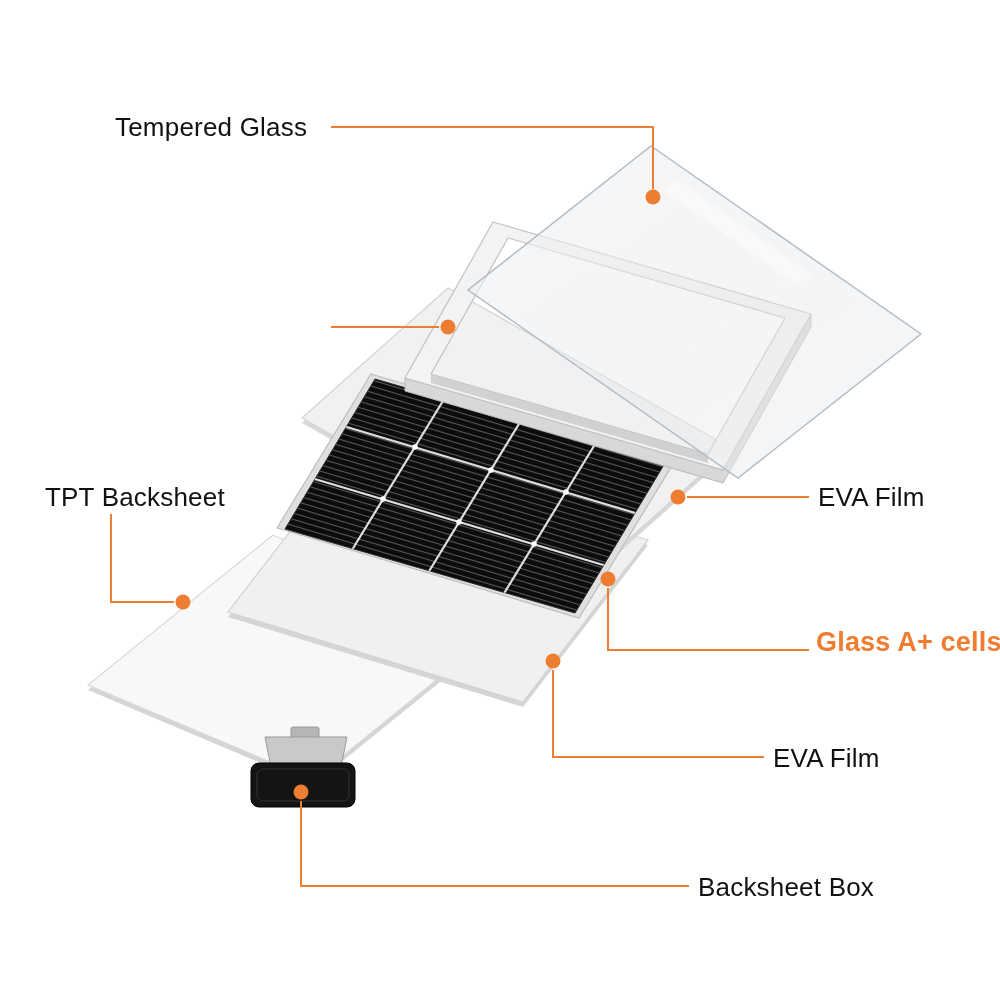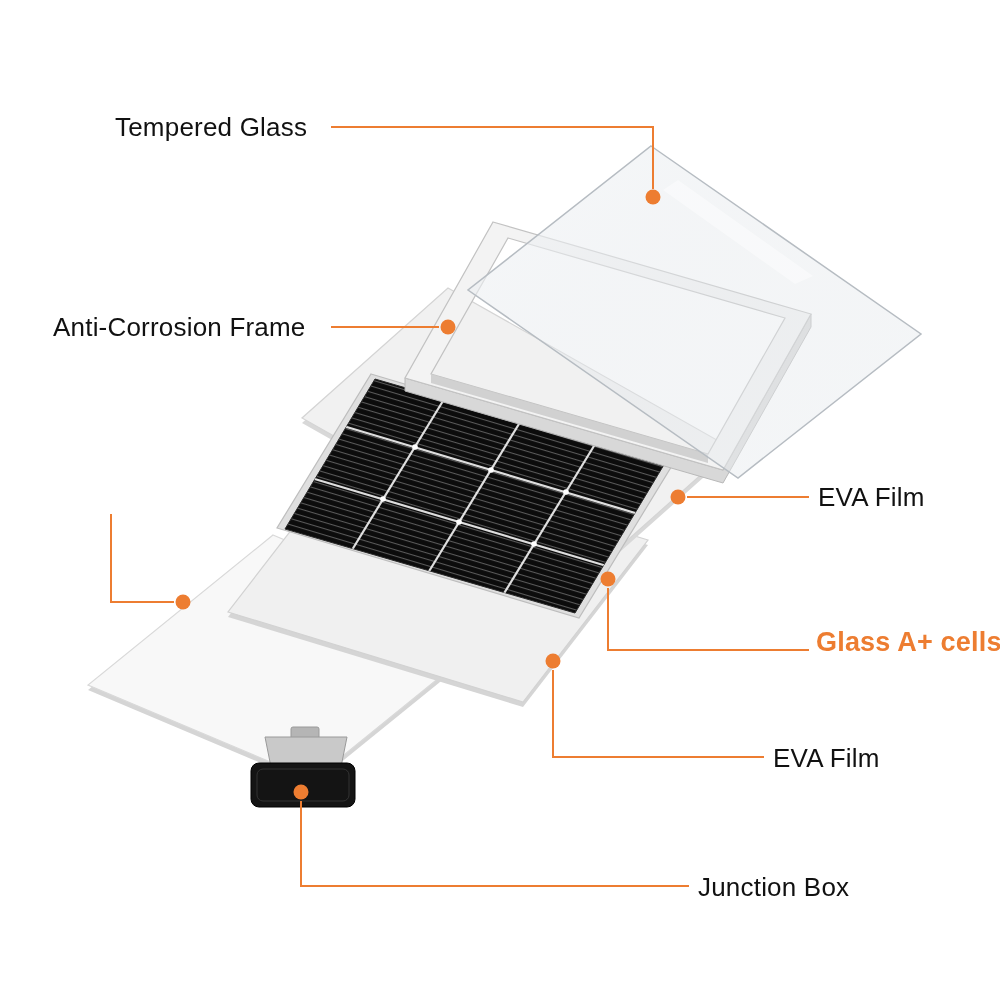--- a/index.html
+++ b/index.html
@@ -97,18 +97,18 @@
       <circle cx="425" cy="327" r="7.5"></circle>
       <circle cx="160" cy="602" r="7.5"></circle>
       <circle cx="655" cy="497" r="7.5"></circle>
       <circle cx="585" cy="579" r="7.5"></circle>
       <circle cx="530" cy="661" r="7.5"></circle>
       <circle cx="278" cy="792" r="7.5"></circle>
     </g>
   </svg>
 
   <div class="lbl" style="left:92px;top:111px;">Tempered Glass</div>
-  <div class="lbl" style="left:30px;top:311px;">Anti-Corrosion Frame</div>
+  <div class="lbl" style="left:22px;top:481px;">TPT Backsheet</div>
   <div class="lbl" style="left:795px;top:481px;">EVA Film</div>
   <div class="lbl accent" style="left:793px;top:626px;">Glass A+ cells</div>
   <div class="lbl" style="left:750px;top:742px;">EVA Film</div>
-  <div class="lbl" style="left:675px;top:871px;">Junction Box</div>
+  <div class="lbl" style="left:675px;top:871px;">Backsheet Box</div>
 </div>
 
 </body></html>

